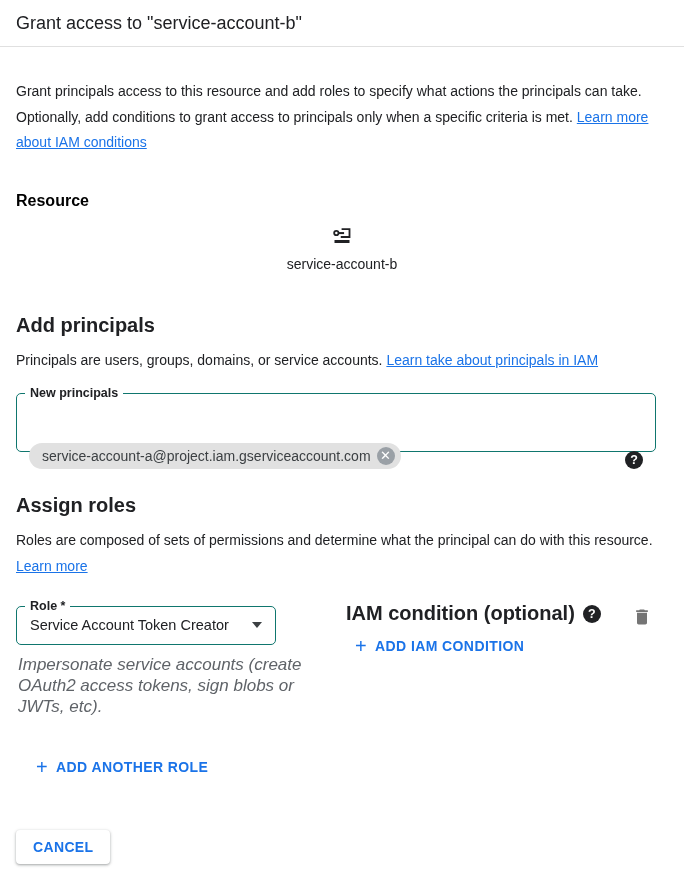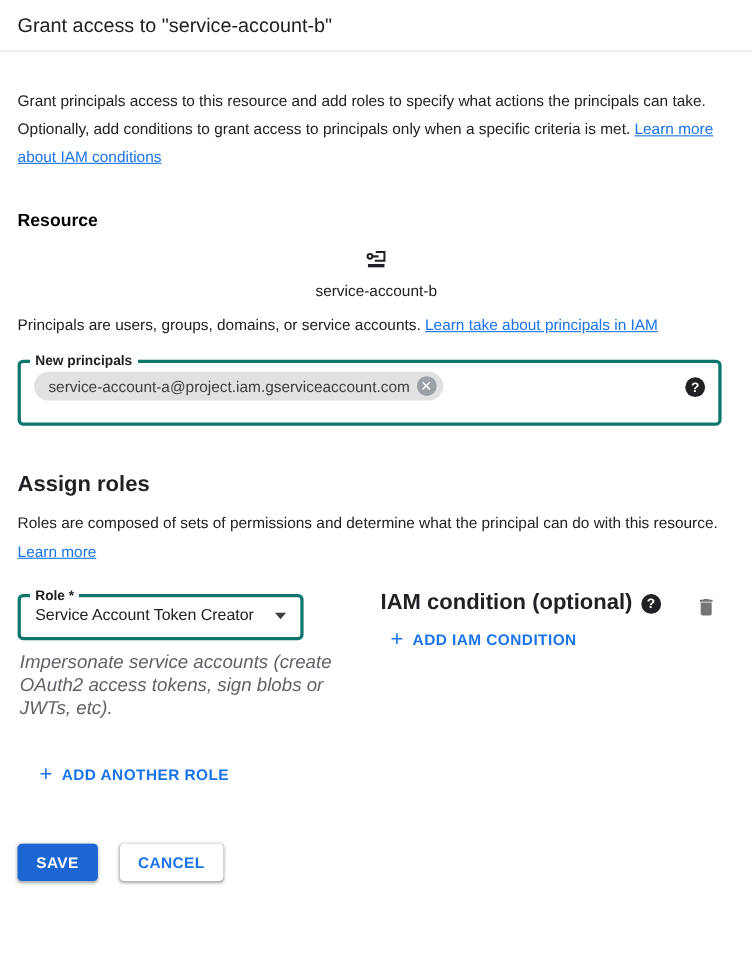--- a/index.html
+++ b/index.html
@@ -60,44 +60,45 @@
   .section-heading {
     margin-top: 42px;
     font-size: 20px;
     font-weight: 700;
     color: #202124;
   }
   .section-desc { margin-top: 11px; }
 
   
   fieldset.outlined {
-    border: 3px solid #0f766e;
+    border: 1px solid #0f766e;
     border-radius: 5px;
     padding: 0;
   }
   fieldset.outlined legend {
     margin-left: 8px;
     padding: 0 5px;
     font-size: 12.5px;
     font-weight: 700;
     color: #202124;
     line-height: 15px;
   }
 
   .principals-field {
     margin-top: 13px;
     width: 640px;
     height: 66px;
     cursor: text;
   }
   .principals-inner {
     display: flex;
-    align-items: center;
+    align-items: flex-end;
     justify-content: space-between;
     padding: 2px 12px 0 12px;
+    margin-top: 40px;
   }
   .chip {
     display: inline-flex;
     align-items: center;
     gap: 6px;
     background: #e1e1e1;
     border-radius: 14px;
     padding: 4px 6px 4px 13px;
     font-size: 14px;
     color: #3c4043;
@@ -254,20 +255,21 @@
       <svg viewBox="0 0 24 24" width="20" height="20" fill="none" stroke="#202124">
         <circle cx="5.2" cy="7.2" r="2.6" stroke-width="2.2"></circle>
         <rect x="8" y="6.1" width="6.5" height="2.4" fill="#202124" stroke="none"></rect>
         <path d="M11.5 2.6 H21 V12 H10.5" stroke-width="2.2"></path>
         <rect x="3" y="15.6" width="18" height="3.6" fill="#202124" stroke="none"></rect>
       </svg>
     </span>
     <span class="res-name">service-account-b</span>
   </div>
 
+  <div class="section-heading">Add principals</div>
 
   <p class="body-text section-desc"><span>Principals are users, groups, domains, or service accounts. </span><a class="gcp-link">Learn take about principals in IAM</a></p>
 
   <fieldset class="outlined principals-field">
     <legend>New principals</legend>
     <div class="principals-inner">
       <span class="chip">
         <span>service-account-a@project.iam.gserviceaccount.com</span>
         <span class="chip-remove">✕</span>
       </span>
@@ -312,17 +314,16 @@
     </button>
 
   </div>
 
   <button class="text-button add-role-btn">
     <span class="plus-glyph">+</span>
     <span>ADD ANOTHER ROLE</span>
   </button>
 
   <div class="actions">
-    <button class="btn btn-primary">SAVE</button>
     <button class="btn btn-secondary">CANCEL</button>
   </div>
 
 </div>
 
 </body></html>

